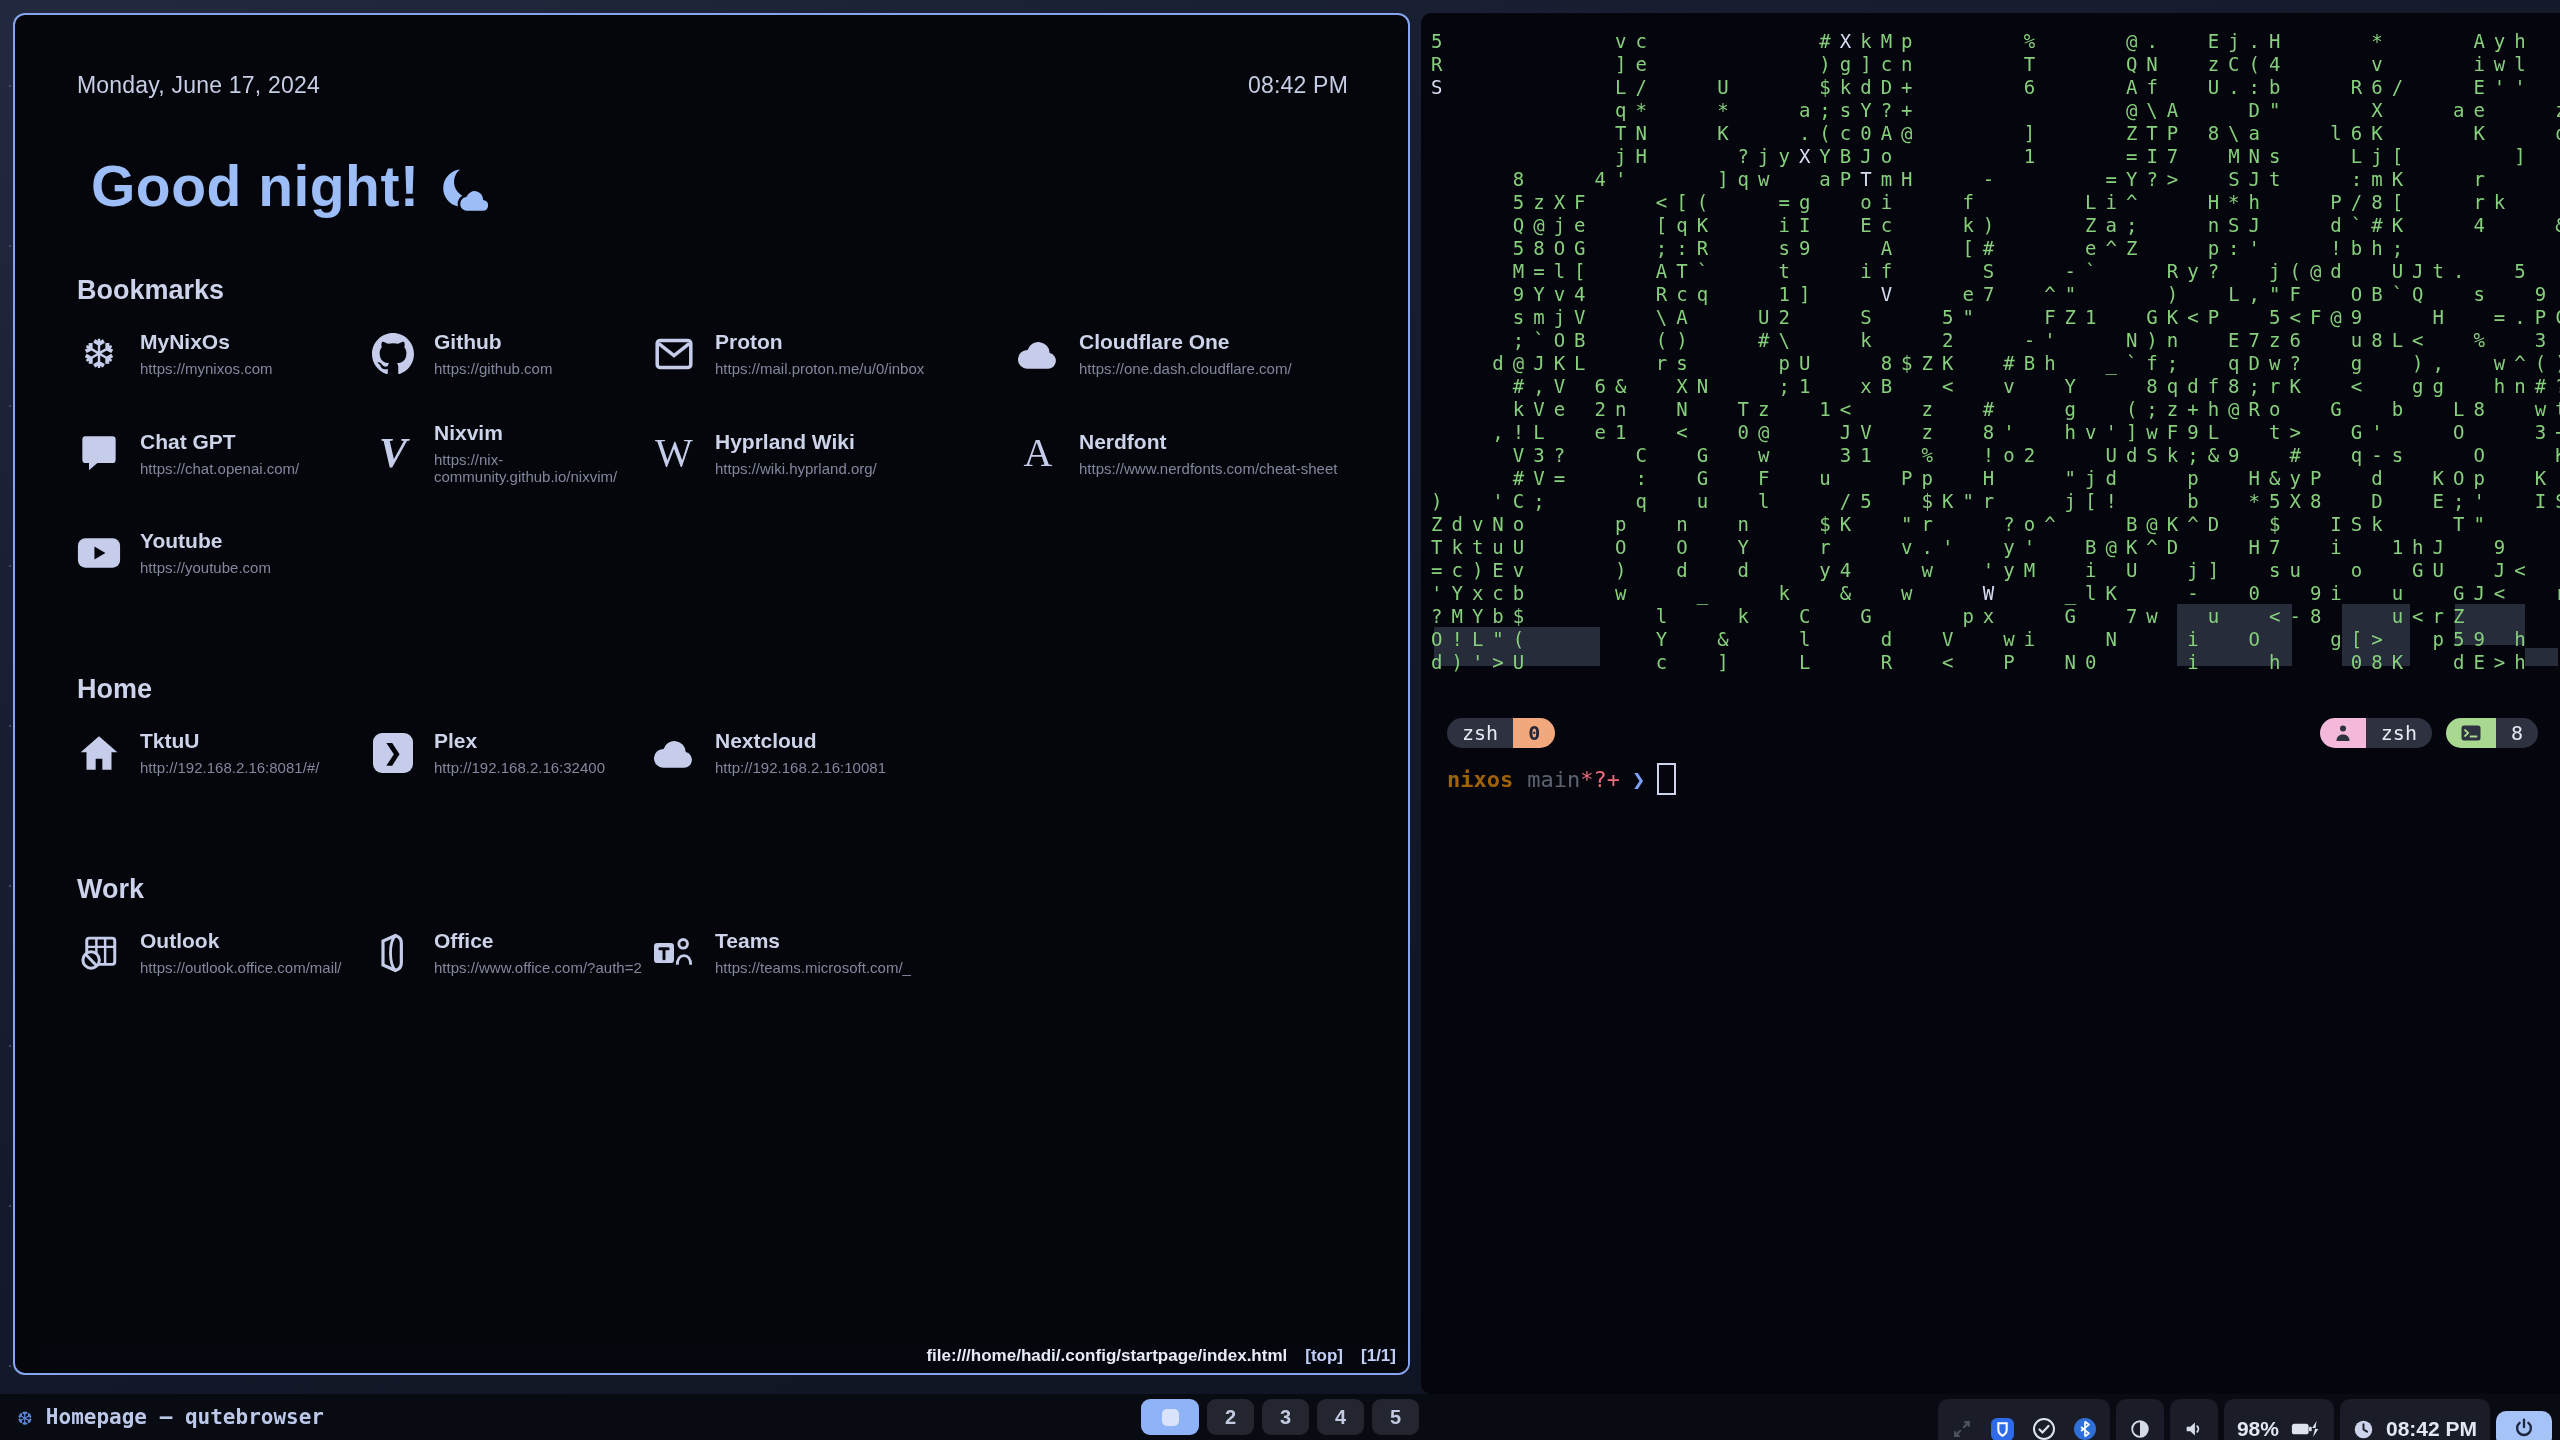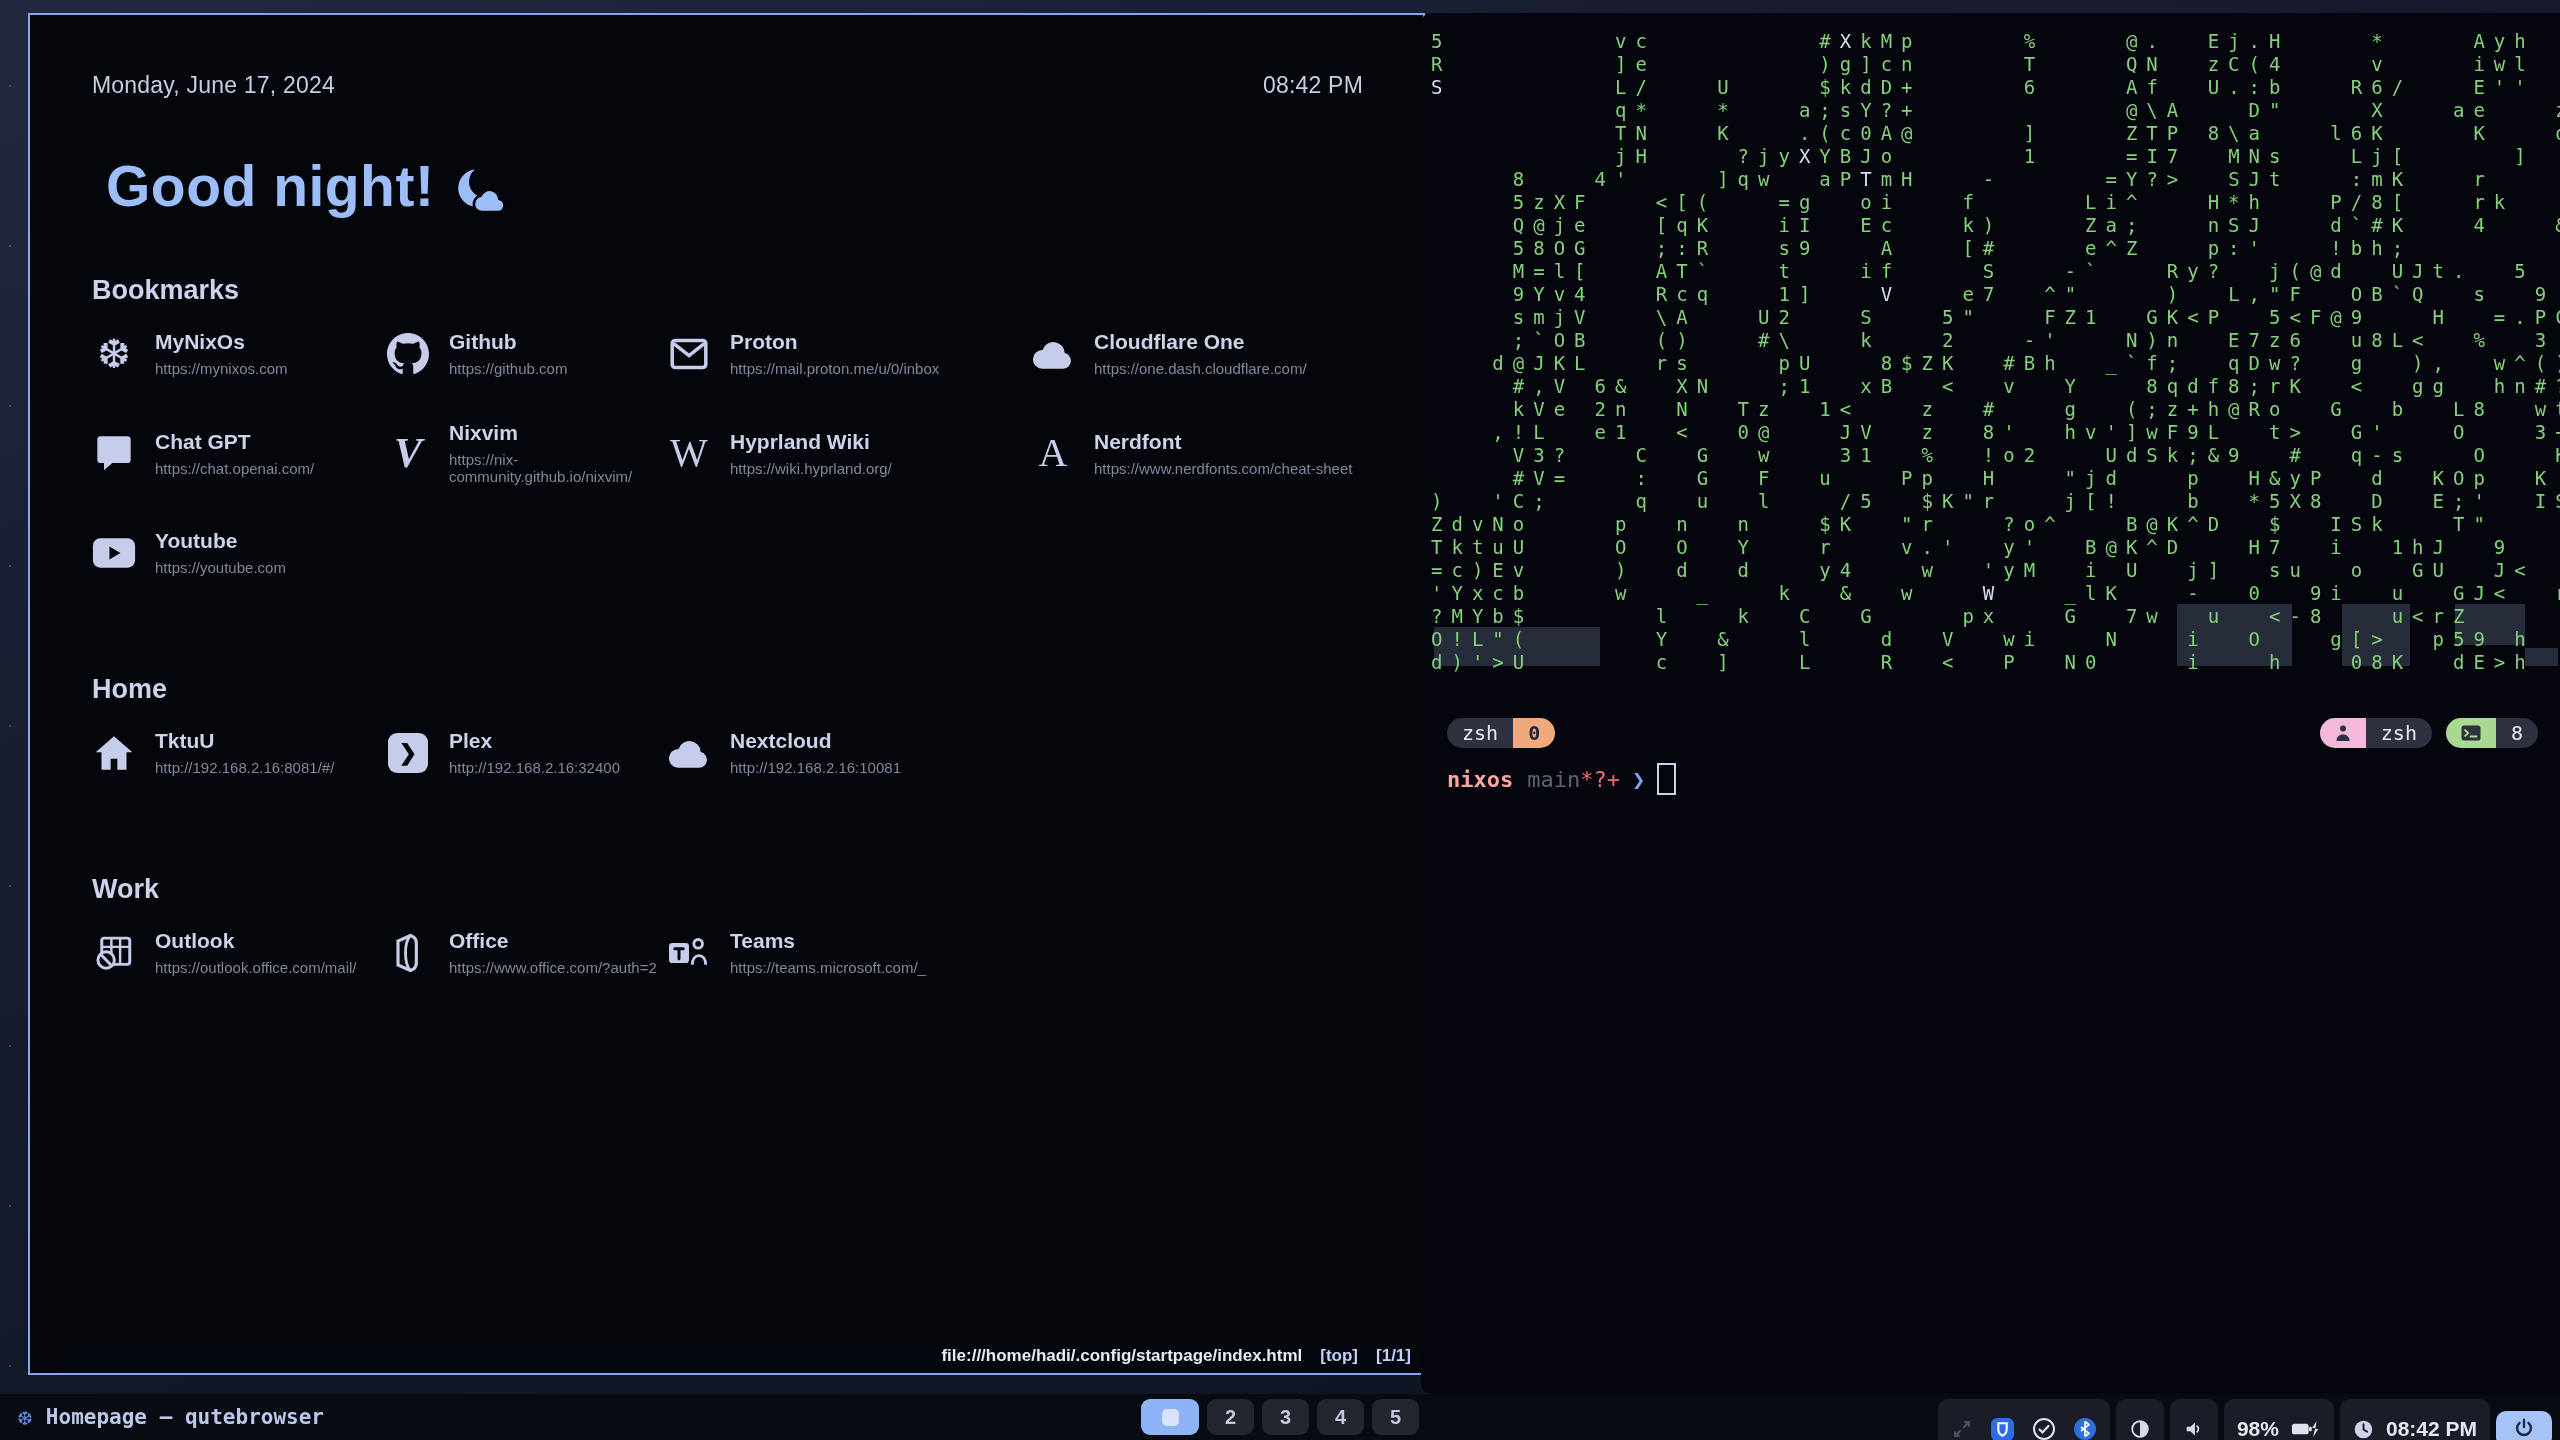--- a/index.html
+++ b/index.html
@@ -6,22 +6,22 @@
   body{width:2560px;height:1440px;overflow:hidden;background:#10141f;font-family:"Liberation Sans",sans-serif;}
   .desktop{position:relative;width:2560px;height:1440px;
     background:linear-gradient(155deg,#232a40 0%,#1a2033 22%,#131828 55%,#0e1322 100%);}
   .desktop::before{content:"";position:absolute;inset:0;opacity:.5;pointer-events:none;
     background-image:
       radial-gradient(circle,rgba(255,255,255,.75) 1px,transparent 1.4px),
       radial-gradient(circle,rgba(200,215,255,.45) 1px,transparent 1.2px);
     background-size:420px 240px,260px 160px;background-position:40px 2px,140px 6px;}
 
   
-  .browser-window{position:absolute;left:28px;top:13px;width:1393px;height:1358px;
-    background:#04060c;border:2px solid #86a5ee;border-radius:0;overflow:hidden;z-index:2;}
+  .browser-window{position:absolute;left:13px;top:13px;width:1393px;height:1358px;
+    background:#04060c;border:2px solid #86a5ee;border-radius:12px;overflow:hidden;z-index:2;}
   .page{padding:57px 60px 0 62px;}
   .topline{display:flex;justify-content:space-between;align-items:baseline;
     font-size:23px;color:#c6cde4;letter-spacing:.2px;}
   .greeting{margin:54px 0 0 14px;font-size:57px;font-weight:800;color:#9cbdf8;
     display:flex;align-items:center;gap:20px;letter-spacing:.5px;}
   .greeting svg{margin-top:10px;}
   #sections{margin-top:56px;}
   .section{margin-bottom:98px;}
   .section h2{margin:0;font-size:27px;font-weight:700;color:#ccd3ea;}
   .grid{display:grid;grid-template-columns:294px 281px 364px 1fr;row-gap:44px;margin-top:24px;}
@@ -52,21 +52,21 @@
     font-family:"DejaVu Sans Mono",monospace;font-size:20px;}
   .pill{display:inline-flex;height:30px;border-radius:15px;overflow:hidden;align-items:stretch;}
   .pill .seg{display:flex;align-items:center;padding:0 15px;}
   .seg-dark{background:#2d3140;color:#e6e9f2;}
   .seg-peach{background:#f0a87c;color:#20243a;font-weight:700;}
   .seg-pink{background:#f4b8da;}
   .seg-green{background:#a9d990;}
   .right-pills{display:inline-flex;gap:14px;}
   .prompt{position:absolute;left:26px;top:750px;z-index:2;display:flex;align-items:center;
     font-family:"DejaVu Sans Mono",monospace;font-size:22px;font-weight:700;}
-  .p-host{color:#fca5a5;}
+  .p-host{color:#a16207;}
   .p-branch{color:#5c6370;font-weight:400;margin-left:14px;}
   .p-flags{color:#ee6a7c;}
   .p-arrow{color:#7aa2f7;margin-left:12px;}
   .p-cursor{display:inline-block;width:15px;height:28px;border:2px solid #ccd3ea;margin-left:12px;}
 
   
   .taskbar{position:absolute;left:0;top:1394px;width:2560px;height:46px;background:#090b12;z-index:3;}
   .tb-left{position:absolute;left:18px;top:0;height:46px;display:flex;align-items:center;gap:14px;
     font-family:"DejaVu Sans Mono",monospace;font-weight:700;font-size:21px;color:#bcc8ea;}
   .tb-snow{color:#5f87d7;font-size:23px;line-height:1;}

